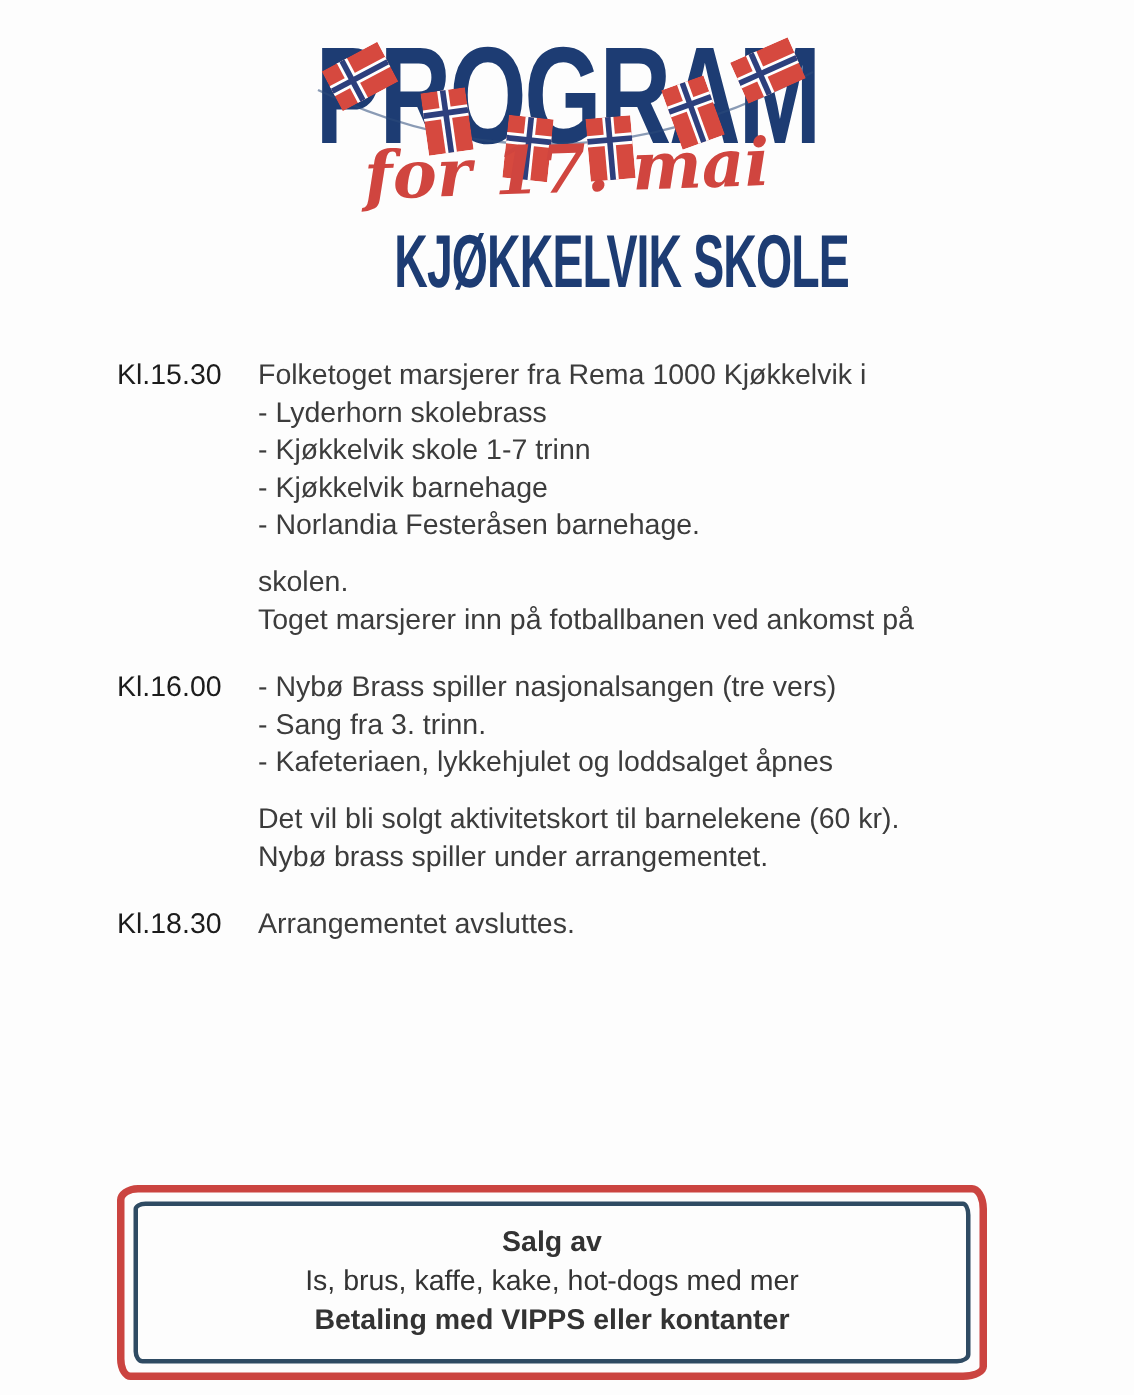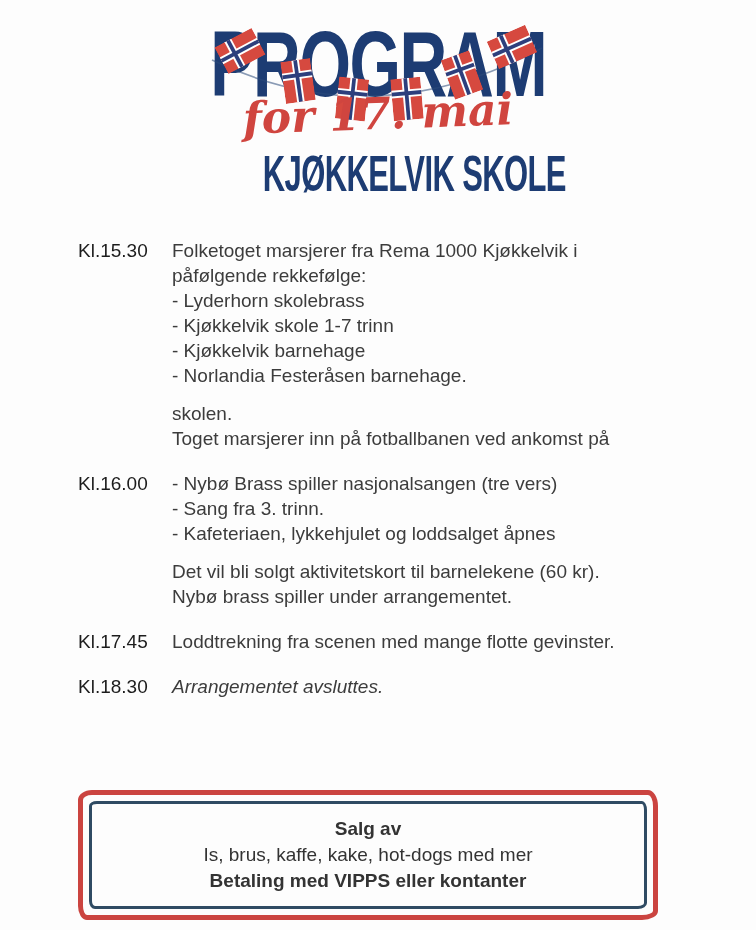--- a/index.html
+++ b/index.html
@@ -37,21 +37,21 @@
   .flag.f4{left:386px;top:84px;transform:rotate(85deg);}
   .flag.f5{left:441px;top:60px;transform:rotate(70deg);}
   .flag.f6{left:491px;top:32px;transform:rotate(-24deg);}
   
   .schedule{
     position:absolute;top:238px;left:78px;right:30px;
     font-size:19px;line-height:25px;color:var(--body,#3c3c3c);
   }
   .row{display:grid;grid-template-columns:94px 1fr;margin-bottom:20px;}
   .row .time{font-weight:normal;color:var(--timec,#1c1c1c);}
-  .row.italic .content .line{font-style:italic;}
+  .row.italic .content .line{}
   .para{margin-bottom:13px;}
   .para:last-child{margin-bottom:0;}
   .line{white-space:pre;}
   
   .sales-box{
     position:absolute;left:78px;top:790px;width:580px;height:130px;
     box-sizing:border-box;border:5px solid var(--boxred,#cb4440);
     border-radius:14px 10px 16px 9px / 10px 16px 9px 14px;
     padding:6px;background:transparent;
   }
@@ -125,21 +125,20 @@
   <div class="school">
     <span class="squeeze-school">KJØKKELVIK SKOLE</span>
   </div>
 
   <div class="schedule">
       <div class="row">
         <div class="time">Kl.15.30</div>
         <div class="content">
           <div class="para">
             <div class="line">Folketoget marsjerer fra Rema 1000 Kjøkkelvik i</div>
-            <div class="line">påfølgende rekkefølge:</div>
             <div class="line">- Lyderhorn skolebrass</div>
             <div class="line">- Kjøkkelvik skole 1-7 trinn</div>
             <div class="line">- Kjøkkelvik barnehage</div>
             <div class="line">- Norlandia Festeråsen barnehage.</div>
           </div>
           <div class="para">
             <div class="line">skolen.</div>
             <div class="line">Toget marsjerer inn på fotballbanen ved ankomst på</div>
           </div>
         </div>
@@ -151,28 +150,20 @@
             <div class="line">- Nybø Brass spiller nasjonalsangen (tre vers)</div>
             <div class="line">- Sang fra 3. trinn.</div>
             <div class="line">- Kafeteriaen, lykkehjulet og loddsalget åpnes</div>
           </div>
           <div class="para">
             <div class="line">Det vil bli solgt aktivitetskort til barnelekene (60 kr).</div>
             <div class="line">Nybø brass spiller under arrangementet.</div>
           </div>
         </div>
       </div>
-      <div class="row">
-        <div class="time">Kl.17.45</div>
-        <div class="content">
-          <div class="para">
-            <div class="line">Loddtrekning fra scenen med mange flotte gevinster.</div>
-          </div>
-        </div>
-      </div>
       <div class="row italic">
         <div class="time">Kl.18.30</div>
         <div class="content">
           <div class="para">
             <div class="line">Arrangementet avsluttes.</div>
           </div>
         </div>
       </div>
     </div>
 

